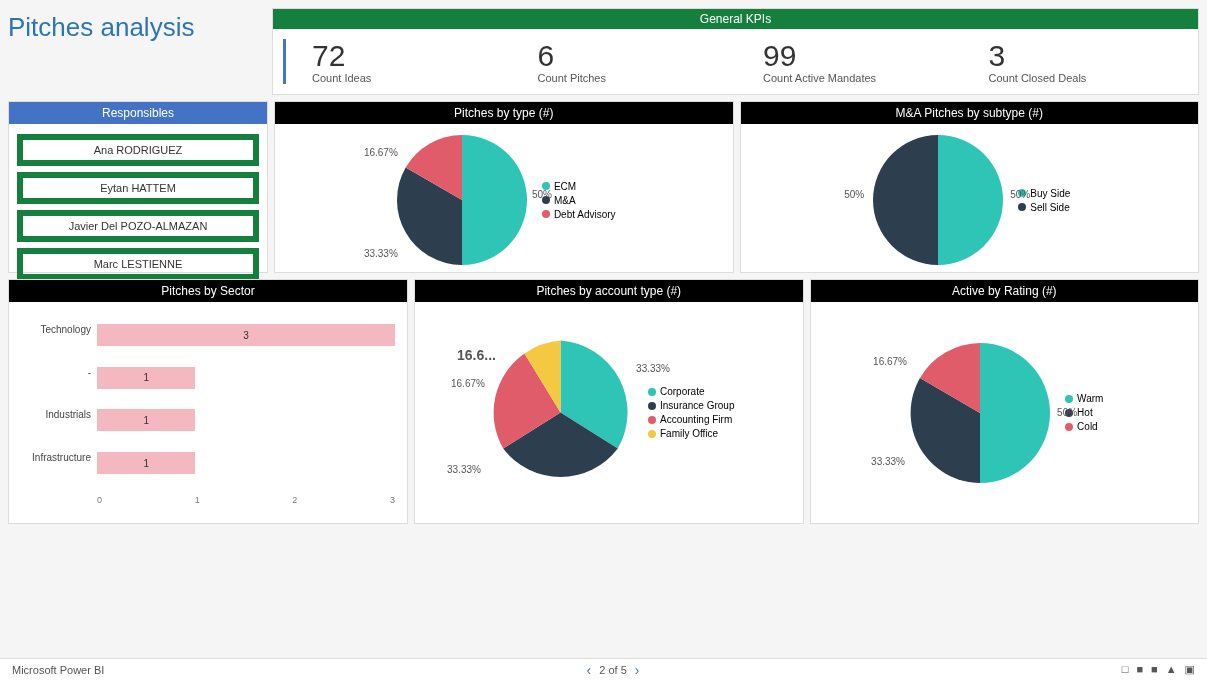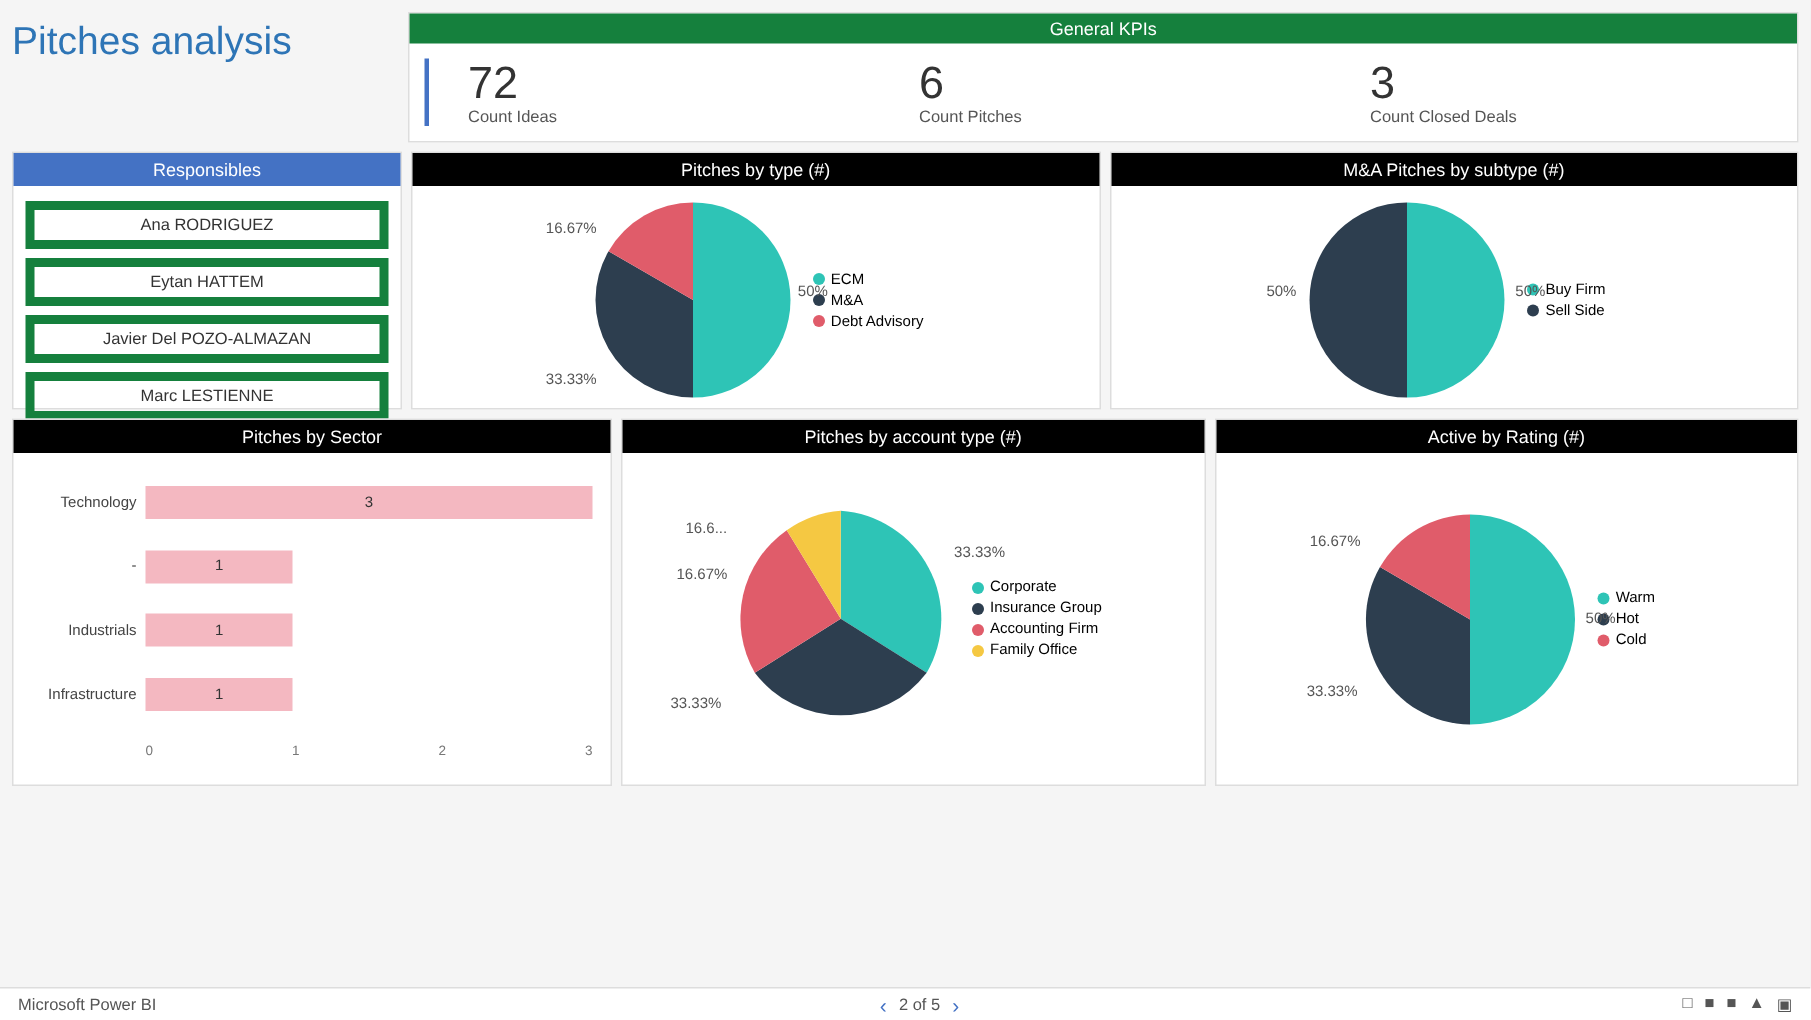--- a/index.html
+++ b/index.html
@@ -36,21 +36,21 @@
     .sector-panel { width: 400px; flex-shrink: 0; background: white; border: 1px solid #ddd; display: flex; flex-direction: column; }
 
     
     .pie-wrapper { display: flex; align-items: center; justify-content: center; width: 100%; height: 100%; padding: 6px; }
     .legend { display: flex; flex-direction: column; gap: 3px; margin-left: 10px; font-size: 10px; }
     .legend-item { display: flex; align-items: center; gap: 4px; }
     .legend-dot { width: 8px; height: 8px; border-radius: 50%; flex-shrink: 0; }
 
     
     .bar-chart { padding: 8px 12px; display: flex; flex-direction: column; justify-content: space-around; height: 100%; }
-    .bar-row { display: flex; align-items: center; gap: 6px; }
+    .bar-row { display: flex; align-items: flex-start; gap: 6px; }
     .bar-label { width: 70px; text-align: right; font-size: 10px; color: #444; flex-shrink: 0; }
     .bar-track { flex: 1; height: 22px; position: relative; }
     .bar-fill { height: 100%; background: #F4B8C1; display: flex; align-items: center; justify-content: center; font-size: 10px; color: #333; font-weight: 500; }
     .axis-labels { display: flex; justify-content: space-between; padding: 0 0 0 76px; font-size: 9px; color: #777; }
 
     
     .footer { position: fixed; bottom: 0; left: 0; right: 0; height: 22px; background: white; border-top: 1px solid #ddd; display: flex; align-items: center; justify-content: space-between; padding: 0 12px; font-size: 11px; color: #555; }
     .footer-center { display: flex; align-items: center; gap: 8px; }
     .footer-icons { display: flex; gap: 8px; }
     .nav-btn { cursor: pointer; color: #4472C4; font-size: 14px; }
@@ -70,20 +70,24 @@
         <div class="kpi-divider"></div>
         <div class="kpi-item">
           <div class="kpi-number">72</div>
           <div class="kpi-label">Count Ideas</div>
         </div>
         <div class="kpi-item">
           <div class="kpi-number">6</div>
           <div class="kpi-label">Count Pitches</div>
         </div>
         <div class="kpi-item">
+          <div class="kpi-number">99</div>
+          <div class="kpi-label">Count Active Mandates</div>
+        </div>
+        <div class="kpi-item">
           <div class="kpi-number">3</div>
           <div class="kpi-label">Count Closed Deals</div>
         </div>
       </div>
     </div>
   </div>
 
   <div class="middle-row">
 
     <div class="responsibles-panel">
@@ -143,21 +147,21 @@
                 <path d="M70,70 L70,5 A65,65 0 0,1 70,135 Z" fill="#2EC4B6"></path>
 
                 <path d="M70,70 L70,135 A65,65 0 0,1 70,5 Z" fill="#2D3E4F"></path>
               </svg>
               <span style="position:absolute; font-size:10px; color:#555; right:-22px; top:42%;">50%</span>
               <span style="position:absolute; font-size:10px; color:#555; left:-24px; top:42%;">50%</span>
             </div>
             <div class="legend">
               <div class="legend-item">
                 <div class="legend-dot" style="background:#2EC4B6;"></div>
-                <span>Buy Firm</span>
+                <span>Buy Side</span>
               </div>
               <div class="legend-item">
                 <div class="legend-dot" style="background:#2D3E4F;"></div>
                 <span>Sell Side</span>
               </div>
             </div>
           </div>
         </div>
       </div>
     </div>
@@ -212,21 +216,21 @@
 
               <path d="M77.5,77.5 L77.5,5.5 A72,72 0 0,1 134.8,113.5 Z" fill="#2EC4B6"></path>
 
               <path d="M77.5,77.5 L134.8,113.5 A72,72 0 0,1 20.2,113.5 Z" fill="#2D3E4F"></path>
 
               <path d="M77.5,77.5 L20.2,113.5 A72,72 0 0,1 41.5,18.5 Z" fill="#E05C6A"></path>
 
               <path d="M77.5,77.5 L41.5,18.5 A72,72 0 0,1 77.5,5.5 Z" fill="#F5C842"></path>
             </svg>
             <span style="position:absolute; font-size:10px; color:#555; right:-32px; top:18%;">33.33%</span>
-            <span style="position:absolute; font-size:10px; color:#555; left:-26px; top:8%;">16.6...</span>
+            <span style="position:absolute; font-size:14px; color:#555; left:-26px; top:8%;font-weight:bold;">16.6...</span>
             <span style="position:absolute; font-size:10px; color:#555; left:-36px; bottom:10%;">33.33%</span>
             <span style="position:absolute; font-size:10px; color:#555; left:-32px; top:28%;">16.67%</span>
           </div>
           <div class="legend">
             <div class="legend-item">
               <div class="legend-dot" style="background:#2EC4B6;"></div>
               <span>Corporate</span>
             </div>
             <div class="legend-item">
               <div class="legend-dot" style="background:#2D3E4F;"></div>

